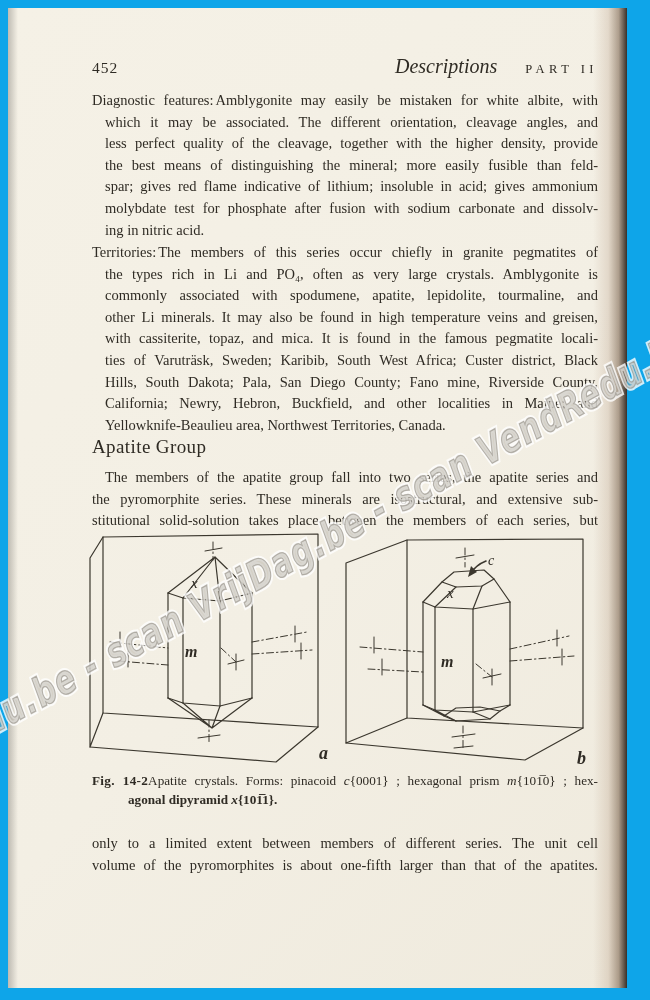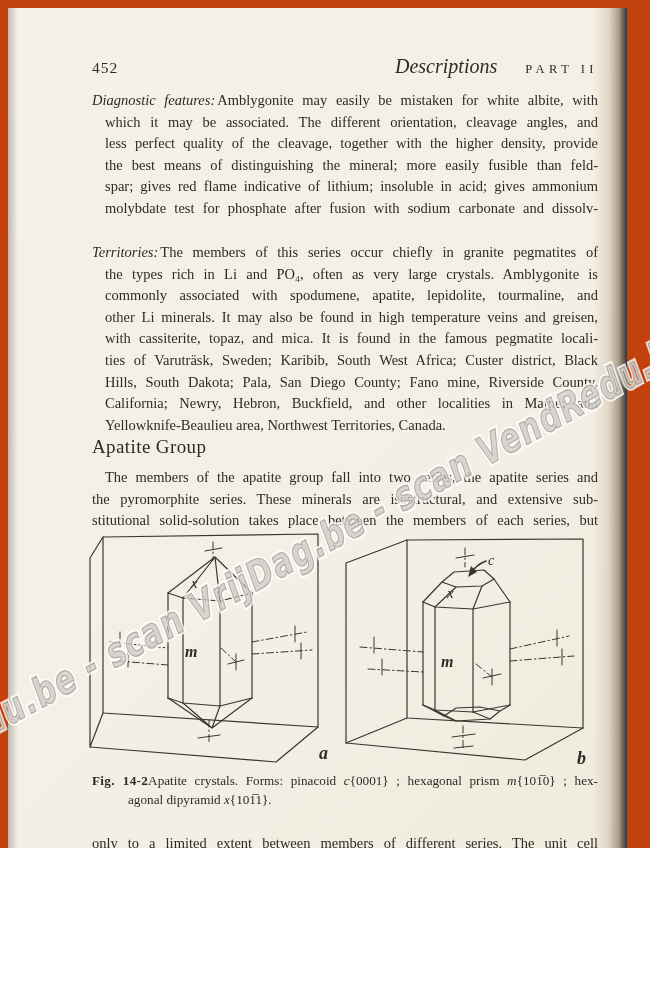--- a/index.html
+++ b/index.html
@@ -1,17 +1,17 @@
 <!DOCTYPE html>
 <html><head>
 <meta charset="utf-8">
 <style>
   html,body{margin:0;padding:0;}
   .scan{
-    position:relative;width:650px;height:848px;background:#c2410c;overflow:hidden;
+    position:relative;width:650px;height:1000px;background:#0ea5e9;overflow:hidden;
     font-family:"Liberation Serif", serif;
   }
   .page{
     position:absolute;left:8px;top:8px;width:619px;height:980px;
     background:linear-gradient(135deg,#f5f1e6 0%,#f3efe4 55%,#efeadd 100%);
     color:#2f2b24;
   }
   
   .page::after{
     content:"";position:absolute;top:0;right:0;width:34px;height:100%;
@@ -29,25 +29,25 @@
     display:flex;justify-content:space-between;align-items:baseline;
   }
   .pagenum{font-size:15.5px;letter-spacing:1px;}
   .running{font-style:italic;font-size:20px;}
   .part{font-size:12.5px;letter-spacing:4.5px;margin-left:24px;}
   .tblock{position:absolute;left:84px;width:506px;font-size:14.5px;line-height:21.6px;}
   .line{text-align:justify;text-align-last:justify;white-space:normal;overflow:hidden;height:21.6px;}
   .line.lastline{text-align-last:left;}
   .line.indent{padding-left:13px;}
   .line.pindent{text-indent:13px;}
-  .plabel{font-style:italic;margin-right:2px;}
+  .plabel{margin-right:2px;}
   .heading{position:absolute;left:84px;top:428px;font-size:19px;letter-spacing:0.4px;}
   .caption{position:absolute;left:84px;top:763px;width:506px;font-size:13.2px;line-height:19px;}
   .caption .figno{font-weight:bold;letter-spacing:0.3px;}
-  .caption .cap2{padding-left:36px;text-align:right;text-align-last:left;}
+  .caption .cap2{padding-left:36px;text-align:right;text-align-last:left;font-weight:bold;}
   .ital{font-style:italic;}
   .figsvg{position:absolute;}
   .wmark{position:absolute;left:0;top:0;pointer-events:none;}
 </style>
 </head>
 <body>
 
 <div class="scan">
   <div class="page">
 
@@ -61,20 +61,21 @@
 
     <div class="tblock" style="top:82px;">
       <div class="line">
         <span class="plabel">Diagnostic features:</span><span>Amblygonite may easily be mistaken for white albite, with</span>
       </div>
       <div class="line indent">which it may be associated. The different orientation, cleavage angles, and</div>
       <div class="line indent">less perfect quality of the cleavage, together with the higher density, provide</div>
       <div class="line indent">the best means of distinguishing the mineral; more easily fusible than feld-</div>
       <div class="line indent">spar; gives red flame indicative of lithium; insoluble in acid; gives ammonium</div>
       <div class="line indent">molybdate test for phosphate after fusion with sodium carbonate and dissolv-</div>
+      <div class="line indent lastline">ing in nitric acid.</div>
     </div>
 
     <div class="tblock" style="top:234px;">
       <div class="line">
         <span class="plabel">Territories:</span><span>The members of this series occur chiefly in granite pegmatites of</span>
       </div>
       <div class="line indent">the types rich in Li and PO₄, often as very large crystals. Amblygonite is</div>
       <div class="line indent">commonly associated with spodumene, apatite, lepidolite, tourmaline, and</div>
       <div class="line indent">other Li minerals. It may also be found in high temperature veins and greisen,</div>
       <div class="line indent">with cassiterite, topaz, and mica. It is found in the famous pegmatite locali-</div>

